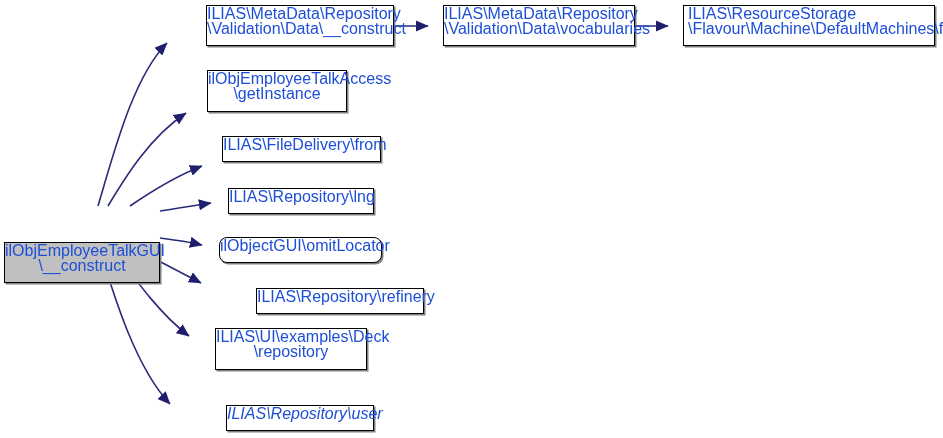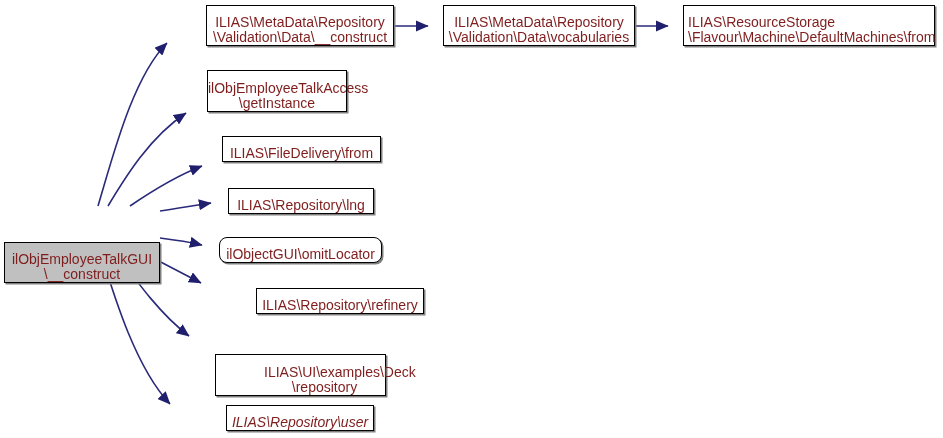--- a/index.html
+++ b/index.html
@@ -22,27 +22,27 @@
     left: 0;
     top: 0;
     width: 943px;
     height: 438px;
     pointer-events: none;
   }
   .node {
     position: absolute;
     box-sizing: border-box;
     display: flex;
-    align-items: flex-end;
+    align-items: flex-start;
     justify-content: center;
     text-align: center;
     border: 1px solid #000000;
     background: #ffffff;
-    color: #7f1d1d;
-    font-size: 14px;
+    color: #1d4ed8;
+    font-size: 16px;
     line-height: 15px;
     letter-spacing: 0px;
     white-space: pre-line;
     box-shadow: 1.5px 1.5px 0 0 #808080;
     z-index: 2;
   }
   .node.current {
     background: #c0c0c0;
   }
   .node.align-left {
@@ -84,21 +84,21 @@
       <div class="node current" style="left: 4px; top: 206px; width: 156px; height: 41px; margin-top: 36px;"><span class="node-label">ilObjEmployeeTalkGUI
 \__construct</span></div>
       <div class="node" style="left: 206px; top: 5px; width: 188px; height: 41px;"><span class="node-label">ILIAS\MetaData\Repository
 \Validation\Data\__construct</span></div>
       <div class="node" style="left: 207px; top: 70px; width: 140px; height: 42px;"><span class="node-label">ilObjEmployeeTalkAccess
 \getInstance</span></div>
       <div class="node" style="left: 222px; top: 136px; width: 159px; height: 26px;"><span class="node-label">ILIAS\FileDelivery\from</span></div>
       <div class="node" style="left: 228px; top: 188px; width: 146px; height: 26px;"><span class="node-label">ILIAS\Repository\lng</span></div>
       <div class="node" style="left: 219px; top: 237px; width: 163px; height: 26px; border-radius: 8px;"><span class="node-label">ilObjectGUI\omitLocator</span></div>
       <div class="node" style="left: 216px; top: 288px; width: 168px; height: 26px; margin-left: 40px;"><span class="node-label">ILIAS\Repository\refinery</span></div>
-      <div class="node" style="left: 215px; top: 354px; width: 171px; height: 42px; padding-left: 48px;"><span class="node-label">ILIAS\UI\examples\Deck
+      <div class="node" style="left: 215px; top: 328px; width: 152px; height: 42px;"><span class="node-label">ILIAS\UI\examples\Deck
 \repository</span></div>
       <div class="node" style="left: 226px; top: 405px; width: 148px; height: 26px; font-style: italic;"><span class="node-label">ILIAS\Repository\user</span></div>
       <div class="node" style="left: 443px; top: 5px; width: 192px; height: 41px;"><span class="node-label">ILIAS\MetaData\Repository
 \Validation\Data\vocabularies</span></div>
       <div class="node align-left" style="left: 683px; top: 5px; width: 252px; height: 41px;"><span class="node-label">ILIAS\ResourceStorage
 \Flavour\Machine\DefaultMachines\from</span></div>
     </div>
 
 </div>
 

